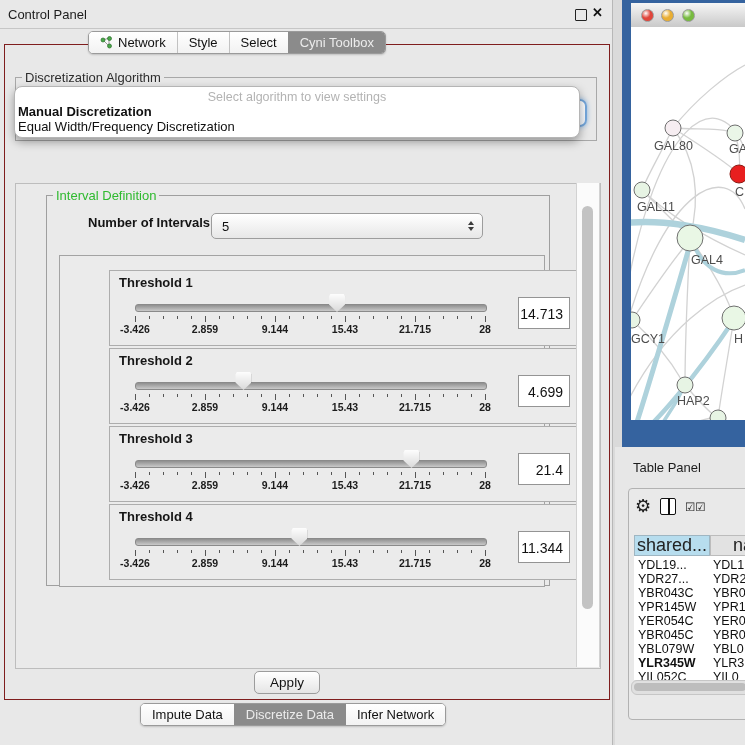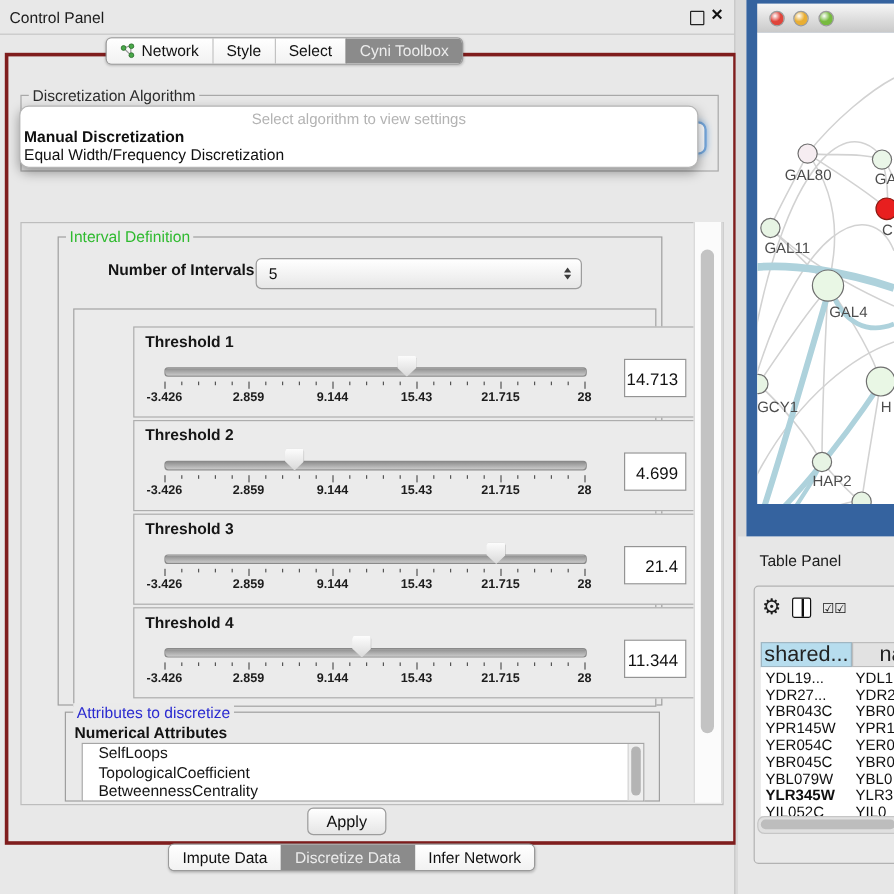--- a/index.html
+++ b/index.html
@@ -12,21 +12,21 @@
   .cp-title{position:absolute;left:8px;top:7px;font-size:13px;color:#1c1c1c;}
   .float-btn{position:absolute;left:575px;top:9px;width:10px;height:10px;border:1.6px solid #222;border-radius:1px;background:#e8e8e8;}
   .close-btn{position:absolute;left:592px;top:5px;font-size:13px;font-weight:bold;color:#111;}
 
   .tabbar{position:absolute;display:inline-flex;background:#fcfcfc;border:1px solid #9a9a9a;border-radius:5px;overflow:hidden;box-shadow:0 1px 2px rgba(0,0,0,.18);z-index:8;}
   .tab{padding:3px 11px;font-size:13px;color:#111;white-space:nowrap;display:flex;align-items:center;gap:5px;background:linear-gradient(#ffffff,#f2f2f2);}
   .tab+.tab{border-left:1px solid #c2c2c2;}
   .tab.sel{background:#8b8b8b;color:#ececec;border-left-color:#8b8b8b;}
   .tab.sel+.tab{border-left-color:#8b8b8b;}
 
-  .content-box{position:absolute;left:4px;top:44px;width:604px;height:654px;border:3px solid #7f1d1d;background:#e8e8e8;text-decoration:underline;}
+  .content-box{position:absolute;left:4px;top:44px;width:604px;height:654px;border:1px solid #7f1d1d;background:#e8e8e8;text-decoration:underline;}
 
   .grp{position:absolute;border:1px solid #a8a8a8;}
   .glabel{position:absolute;top:-8px;left:6px;padding:0 3px;font-size:13px;background:#e8e8e8;color:#2d2d2d;white-space:nowrap;}
   .glabel.green{color:#2fba2f;background:#eaeaea;}
   .glabel.blue{color:#2a2ad0;background:#eaeaea;}
   .glabel.blue2{color:#2a2ad0;background:#ebebeb;}
 
   .combo{position:absolute;background:linear-gradient(#ffffff,#e7e7e7);border:1px solid #9d9d9d;border-radius:6px;font-size:13px;color:#111;}
   .combo .cval{position:absolute;left:10px;top:50%;transform:translateY(-50%);white-space:nowrap;}
   .arrows{position:absolute;right:8px;top:50%;transform:translateY(-50%);display:flex;flex-direction:column;gap:2px;}
@@ -294,33 +294,20 @@
                 <div class="ticklab" style="left: 65px;">2.859</div>
                 <div class="ticklab" style="left: 135px;">9.144</div>
                 <div class="ticklab" style="left: 205px;">15.43</div>
                 <div class="ticklab" style="left: 275px;">21.715</div>
                 <div class="ticklab" style="left: 345px;">28</div>
                 <div class="valbox">11.344</div>
               </div>
             </div>
         </div>
 
-        <div class="grp" style="left:36px;top:407px;width:494px;height:73px;border-color:#9f9f9f;background:#eaeaea;">
-          <span class="glabel blue">Attributes to discretize</span>
-          <span style="position:absolute;left:7px;top:9px;font-size:13px;font-weight:bold;color:#141414;">Numerical Attributes</span>
-          <div class="listbox" style="left:13px;top:25px;width:467px;height:47px;" id="attrList">
-
-          <div class="listitem">SelfLoops</div>
-              <div class="listitem">TopologicalCoefficient</div>
-              <div class="listitem">BetweennessCentrality</div>
-              <div class="lscroll">
-                <div class="lthumb"></div>
-              </div>
-            </div>
-        </div>
       </div>
 
       <div class="vscroll">
           <div class="vthumb"></div>
         </div>
 
       <div class="btn" style="left:249px;top:626px;width:64px;height:21px;line-height:21px;">Apply</div>
     <div class="popup" style="left: 9px; top: 41px;">
           <div class="hint">Select algorithm to view settings</div>
           <div class="opt bold" style="top: 17px;">Manual Discretization</div>

